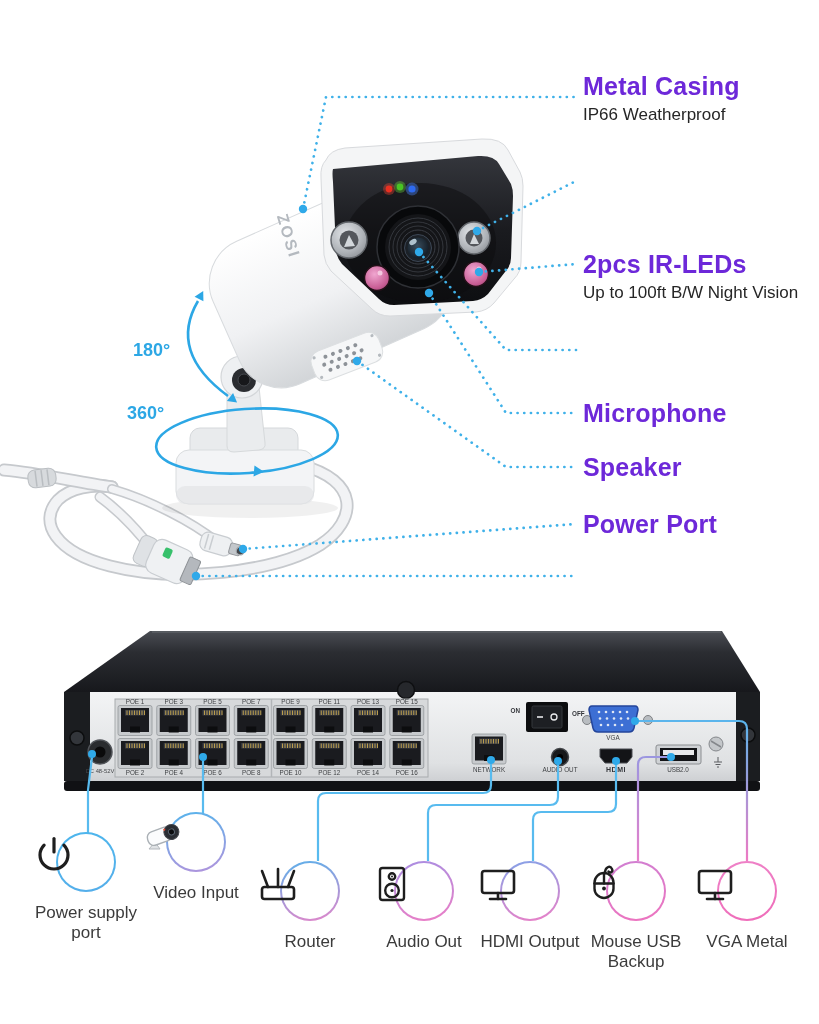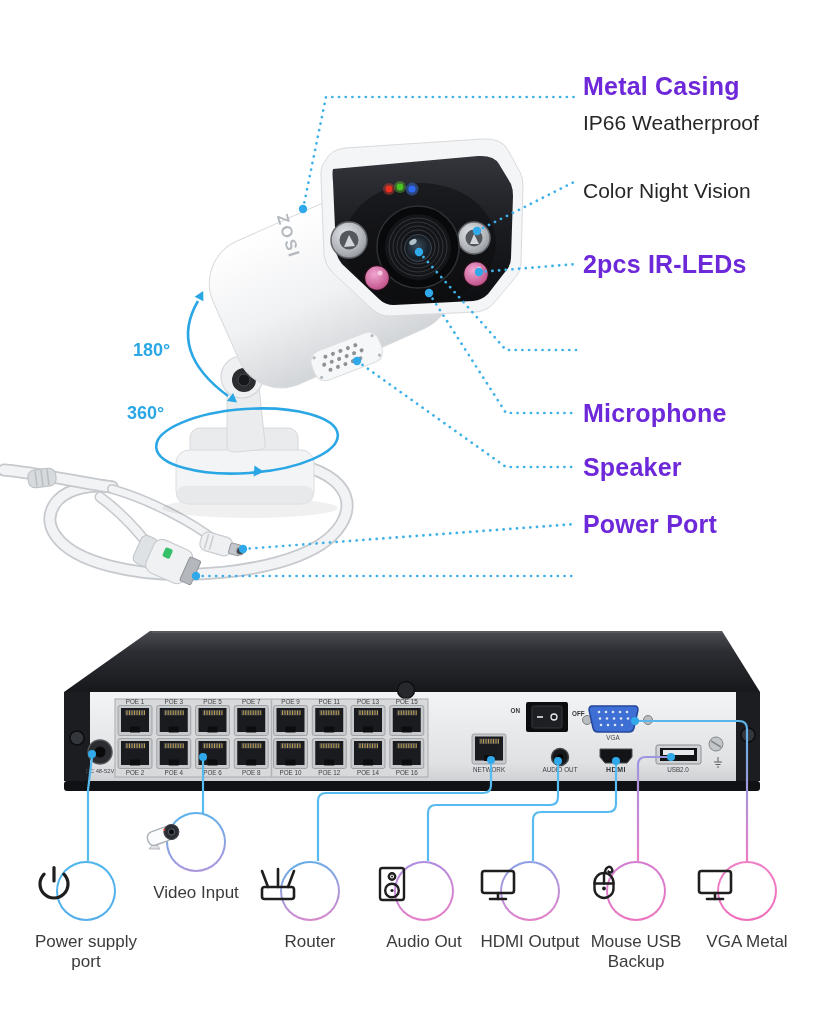--- a/index.html
+++ b/index.html
@@ -2,21 +2,21 @@
 <html><head>
 <meta charset="utf-8">
 <style>
   html,body{margin:0;padding:0;background:#fff;}
   .stage{position:relative;width:819px;height:1024px;background:#ffffff;overflow:hidden;
          font-family:"Liberation Sans",sans-serif;}
   .stage svg{position:absolute;left:0;top:0;}
   
   .callout{position:absolute;left:583px;width:236px;}
   .co-title{font-size:25px;font-weight:700;color:#6d28d9;line-height:27px;letter-spacing:.2px;}
-  .co-sub{font-size:21px;color:#262626;line-height:21px;margin-top:12px;}
+  .co-sub{font-size:17px;color:#262626;line-height:21px;margin-top:4px;}
   
   .legend-item{position:absolute;width:110px;text-align:center;}
   .ring{width:60px;height:60px;border-radius:50%;margin:0 auto;padding:2px;box-sizing:border-box;}
   .ring-inner{width:100%;height:100%;border-radius:50%;background:#fff;display:flex;
               align-items:center;justify-content:center;}
   .c1{background:linear-gradient(170deg,#4db6ed,#55aeea);}
   .c2{background:linear-gradient(170deg,#56b4ec,#b393dc);}
   .c3{background:linear-gradient(170deg,#5cb0ea,#e286ca);}
   .c4{background:linear-gradient(170deg,#a98ee2,#ec7ec6);}
   .c5{background:linear-gradient(170deg,#84a2e8,#eb80c7);}
@@ -393,36 +393,36 @@
         <circle cx="671" cy="757" r="4"></circle>
     <circle cx="635" cy="721" r="4"></circle>
   </g>
 </svg>
 
 <div class="callout" style="top:73px">
   <div class="co-title">Metal Casing</div>
   <div class="co-sub">IP66 Weatherproof</div>
 </div>
 <div class="callout" style="top:168px">
-  <div class="co-sub">Color Night Vision</div>
 </div>
 <div class="callout" style="top:251px">
   <div class="co-title">2pcs IR-LEDs</div>
+  <div class="co-sub">Up to 100ft B/W Night Vision</div>
 </div>
 <div class="callout" style="top:400px">
   <div class="co-title">Microphone</div>
 </div>
 <div class="callout" style="top:511px">
   <div class="co-title">Power Port</div>
 </div>
 <div class="callout" style="top:454px">
   <div class="co-title">Speaker</div>
 </div>
 
-<div class="legend-item" style="left:31px;top:861px">
+<div class="legend-item" style="left:31px;top:832px">
   <div class="ring c1">
         <div class="ring-inner">
     <svg width="46" height="46" viewBox="-23 -23 46 46">
       <g fill="none" stroke="#1e1e1e" stroke-width="3.2" stroke-linecap="round">
         <path d="M -9.9,-9.9 A 14,14 0 1 0 9.9,-9.9"></path>
               <line x1="0" y1="-16.5" x2="0" y2="-3"></line>
       </g>
     </svg>
   </div>
       </div>

